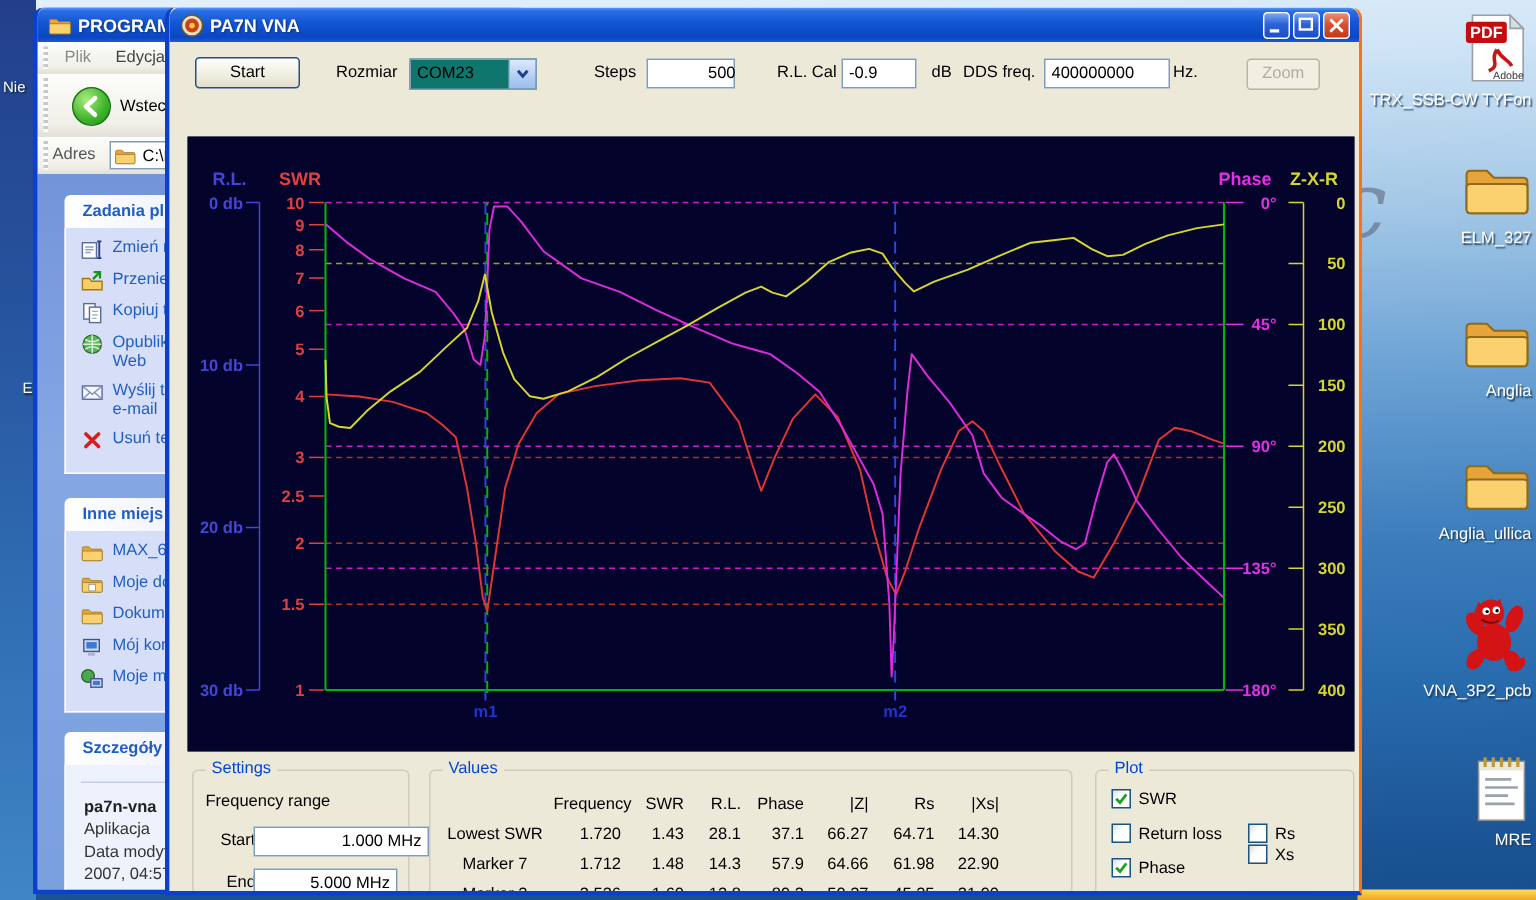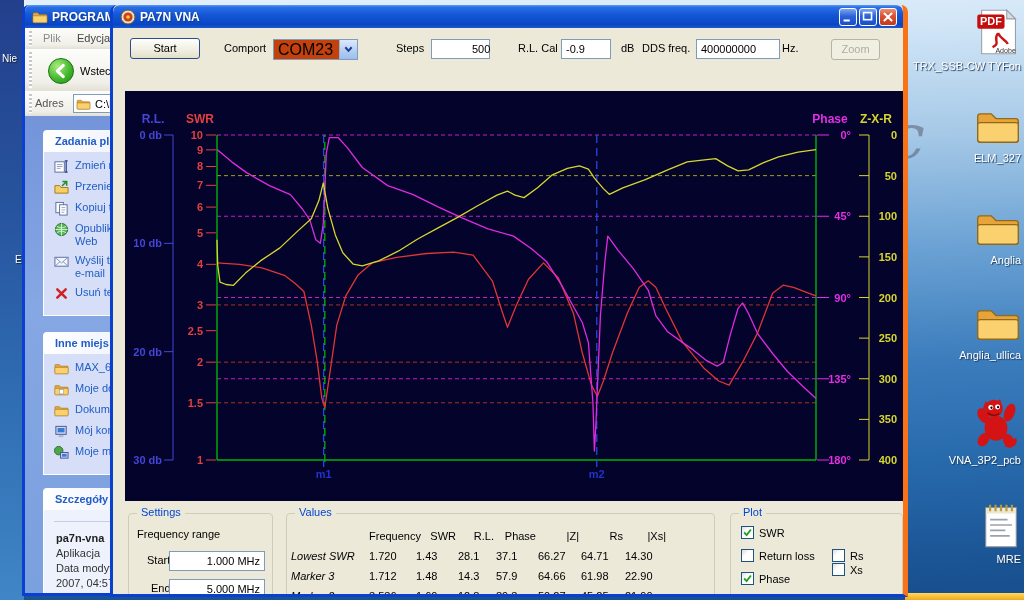--- a/index.html
+++ b/index.html
@@ -57,42 +57,42 @@
   .tp-body{background:#d6dff7;border:1px solid #fff;border-top:none;padding:7px 4px 8px 10px;}
   .tp-item{display:flex;align-items:flex-start;margin-bottom:6px;color:#215dc6;line-height:13px;}
   .tp-item .ic{width:15px;height:15px;margin-right:6px;flex:0 0 auto;}
   .tp-item .tx{white-space:pre-line;}
   .det-body{background:#eef2fd;}
   .det-title{font-weight:bold;color:#222;margin:10px 0 2px 2px;}
   .det-line{color:#333;margin:3px 0 0 2px;}
   .det-sep{height:1px;background:#c4cde8;margin:4px 0 6px 0;}
   
   .vna{position:absolute;left:110px;top:5px;width:798px;height:592px;z-index:10;
-    border-left:3px solid #0a3fd0;border-right:5px solid #f97316;border-bottom:3px solid #0a3fd0;
+    border-left:3px solid #0a3fd0;border-right:2px solid #f97316;border-bottom:3px solid #0a3fd0;
     box-sizing:border-box;border-radius:7px 7px 0 0;background:#ece9d8;overflow:hidden;}
   .vna .client{position:absolute;left:0;right:0;top:23px;bottom:0;background:#ece9d8;}
   .lab{position:absolute;font-size:11px;white-space:nowrap;}
   .field{position:absolute;height:20px;background:#fff;border:1px solid #7f9db9;box-sizing:border-box;
     font-size:11px;line-height:18px;padding:0 4px;}
   .btn{position:absolute;height:21px;box-sizing:border-box;text-align:center;font-size:11px;line-height:19px;
     background:linear-gradient(180deg,#fefefb,#f0eee0 60%,#e2dfc8);border:1px solid #2a4d8f;border-radius:3px;}
   .btn.disabled{color:#b0ad9e;border:1px solid #b8b4a2;background:#f1efe2;}
-  .combo{position:absolute;height:21px;background:#c2410c;border:1px solid #7f9db9;box-sizing:border-box;
-    font-size:16px;line-height:19px;padding-left:4px;}
+  .combo{position:absolute;height:21px;background:#0f766e;border:1px solid #7f9db9;box-sizing:border-box;
+    font-size:11px;line-height:19px;padding-left:4px;}
   .combo .drop{position:absolute;right:0;top:0;bottom:0;width:17px;
     background:linear-gradient(180deg,#dce9fb,#b2cdf2 60%,#9dbdf0);border-left:1px solid #9ab4d8;}
   .combo .drop svg{width:100%;height:100%;}
   .chart-wrap{position:absolute;left:12px;top:63px;width:778px;height:410px;background:#03032b;}
   .group{position:absolute;border:1px solid #cfcdb8;border-radius:4px;box-sizing:border-box;}
   .group .legend{position:absolute;top:-8px;left:8px;background:#ece9d8;color:#0046d5;padding:0 4px;font-size:11px;}
   .vtable{position:absolute;left:4px;top:12px;display:grid;
     grid-template-columns:78px 47px 42px 38px 42px 43px 44px 43px;grid-auto-rows:20px;align-items:center;}
-  .vtable .c{text-align:left;padding-right:2px;}
+  .vtable .c{text-align:right;padding-right:2px;}
   .vtable .h{text-align:right;padding-right:2px;}
-  .vtable .rl{text-align:left;font-style:italic;}
+  .vtable .rl{text-align:center;}
   .cbx{position:absolute;display:flex;align-items:center;}
   .cbx .box{width:13px;height:13px;background:linear-gradient(135deg,#ddd 0%,#fff 40%);border:1px solid #1d5281;
     box-sizing:border-box;margin-right:5px;position:relative;}
   .cbx .box svg{position:absolute;inset:0;}
   .small{font-size:11px;}
 </style>
 </head>
 <body>
 
 <div class="screen">
@@ -320,21 +320,21 @@
         <span class="winbtn close">
             <svg viewBox="0 0 18 18">
               <path d="M5 5 L13 13 M13 5 L5 13" stroke="#fff" stroke-width="2.2" stroke-linecap="round"></path>
             </svg>
           </span>
       </span>
     </div>
     <div class="client">
 
       <span class="btn" style="left:17px;top:10px;width:70px;">Start</span>
-      <span class="lab" style="left:111px;top:14px;">Comport</span>
+      <span class="lab" style="left:111px;top:14px;">Rozmiar</span>
       <span class="combo" style="left:160px;top:11px;width:85px;">
         <span>COM23</span>
         <span class="drop"><svg viewBox="0 0 17 21">
               <path d="M5 8 L8.5 12 L12 8" fill="none" stroke="#1c3f94" stroke-width="2.2"></path>
             </svg></span>
       </span>
       <span class="lab" style="left:283px;top:14px;">Steps</span>
       <span class="field" style="left:318px;top:11px;width:59px;padding-left:40px;">500</span>
       <span class="lab" style="left:405px;top:14px;">R.L. Cal</span>
       <span class="field" style="left:448px;top:11px;width:50px;">-0.9</span>
@@ -432,21 +432,21 @@
             <polyline points="214.0,239.9 236.5,241.3 258.9,244.9 281.4,252.3 291.9,260.2 300.9,268.5 308.3,302.1 314.3,339.2 318.8,375.1 321.8,384.6 326.3,354.0 333.8,302.1 342.8,272.8 354.8,252.3 369.7,239.6 393.7,234.4 423.6,230.5 450.6,229.2 470.1,232.1 489.5,258.2 498.5,286.7 504.5,304.3 513.5,281.9 525.5,256.2 540.5,239.9 555.4,255.0 570.4,290.2 579.4,330.3 588.4,362.1 594.4,373.3 600.4,358.0 609.3,330.3 624.3,290.2 636.3,264.3 645.3,257.8 652.8,264.3 663.3,286.7 679.7,319.4 700.7,344.9 715.7,358.0 726.1,362.1 739.6,339.2 754.6,309.9 769.6,270.2 780.1,262.2 790.5,264.3 805.5,270.2 813.0,272.8" fill="none" stroke="#e23535" stroke-width="1.3" stroke-linejoin="round"></polyline>
             <polyline points="214.0,126.4 229.0,139.1 243.9,149.9 266.4,162.6 287.4,171.6 299.4,186.0 306.8,196.9 312.8,216.7 317.3,220.3 320.3,200.5 321.8,166.2 323.3,130.1 326.3,114.7 335.3,114.7 344.3,124.6 359.3,144.5 384.7,162.6 410.2,171.6 435.6,184.2 459.6,195.1 485.0,205.9 510.5,213.1 528.5,225.8 543.5,238.4 558.4,261.9 570.4,283.5 579.4,299.8 585.4,319.6 589.9,379.2 591.4,428.0 592.9,400.9 597.4,292.6 601.9,238.4 604.8,213.1 615.3,227.6 630.3,245.6 645.3,267.3 652.8,292.6 664.7,308.8 679.7,319.6 690.2,326.9 703.7,337.7 714.2,343.1 720.2,339.5 727.6,310.6 735.1,285.3 739.6,279.9 745.6,290.8 754.6,310.6 769.6,330.5 784.5,348.5 799.5,363.0 813.0,375.6" fill="none" stroke="#e02ae0" stroke-width="1.3" stroke-linejoin="round"></polyline>
             <polyline points="214.0,216.8 214.7,242.0 217.0,259.1 223.0,261.5 230.5,262.3 242.5,250.1 257.4,237.9 276.9,224.9 294.9,207.9 308.3,195.7 315.8,177.8 320.3,159.9 324.8,185.1 332.3,211.9 339.8,229.8 350.3,241.2 359.3,242.8 375.7,237.9 395.2,228.2 414.7,216.0 435.6,204.6 455.1,194.1 474.6,182.7 494.0,172.1 504.5,168.1 512.0,172.1 521.0,174.6 534.5,164.8 549.4,151.8 564.4,145.3 576.4,142.9 585.4,146.1 591.4,155.1 600.4,165.6 606.3,171.3 619.8,164.8 642.3,156.7 664.7,146.9 684.2,138.8 699.2,137.2 712.7,135.6 724.6,142.9 735.1,147.8 745.6,146.9 760.6,139.6 775.6,133.9 795.0,129.1 813.0,126.6" fill="none" stroke="#d6d62e" stroke-width="1.3" stroke-linejoin="round"></polyline>
           </svg>
       </div>
 
       <div class="group" style="left:15px;top:485px;width:145px;height:102px;">
         <span class="legend">Settings</span>
         <span class="lab" style="left:8px;top:14px;">Frequency range</span>
         <span class="lab" style="left:18px;top:40px;">Start</span>
-        <span class="field" style="left:40px;top:37px;width:96px;text-align:right;">1.000 MHz</span>
+        <span class="field" style="left:40px;top:37px;width:117px;text-align:right;">1.000 MHz</span>
         <span class="lab" style="left:22px;top:68px;">End</span>
         <span class="field" style="left:40px;top:65px;width:96px;text-align:right;">5.000 MHz</span>
       </div>
 
       <div class="group" style="left:173px;top:485px;width:429px;height:102px;">
         <span class="legend">Values</span>
         <div class="vtable" id="values-table">
             <div class="h"></div>
             <div class="h">Frequency</div>
             <div class="h">SWR</div>
@@ -456,21 +456,21 @@
             <div class="h">Rs</div>
             <div class="h">|Xs|</div>
             <div class="rl">Lowest SWR</div>
             <div class="c">1.720</div>
             <div class="c">1.43</div>
             <div class="c">28.1</div>
             <div class="c">37.1</div>
             <div class="c">66.27</div>
             <div class="c">64.71</div>
             <div class="c">14.30</div>
-            <div class="rl">Marker 3</div>
+            <div class="rl">Marker 7</div>
             <div class="c">1.712</div>
             <div class="c">1.48</div>
             <div class="c">14.3</div>
             <div class="c">57.9</div>
             <div class="c">64.66</div>
             <div class="c">61.98</div>
             <div class="c">22.90</div>
             <div class="rl">Marker 2</div>
             <div class="c">3.536</div>
             <div class="c">1.60</div>

